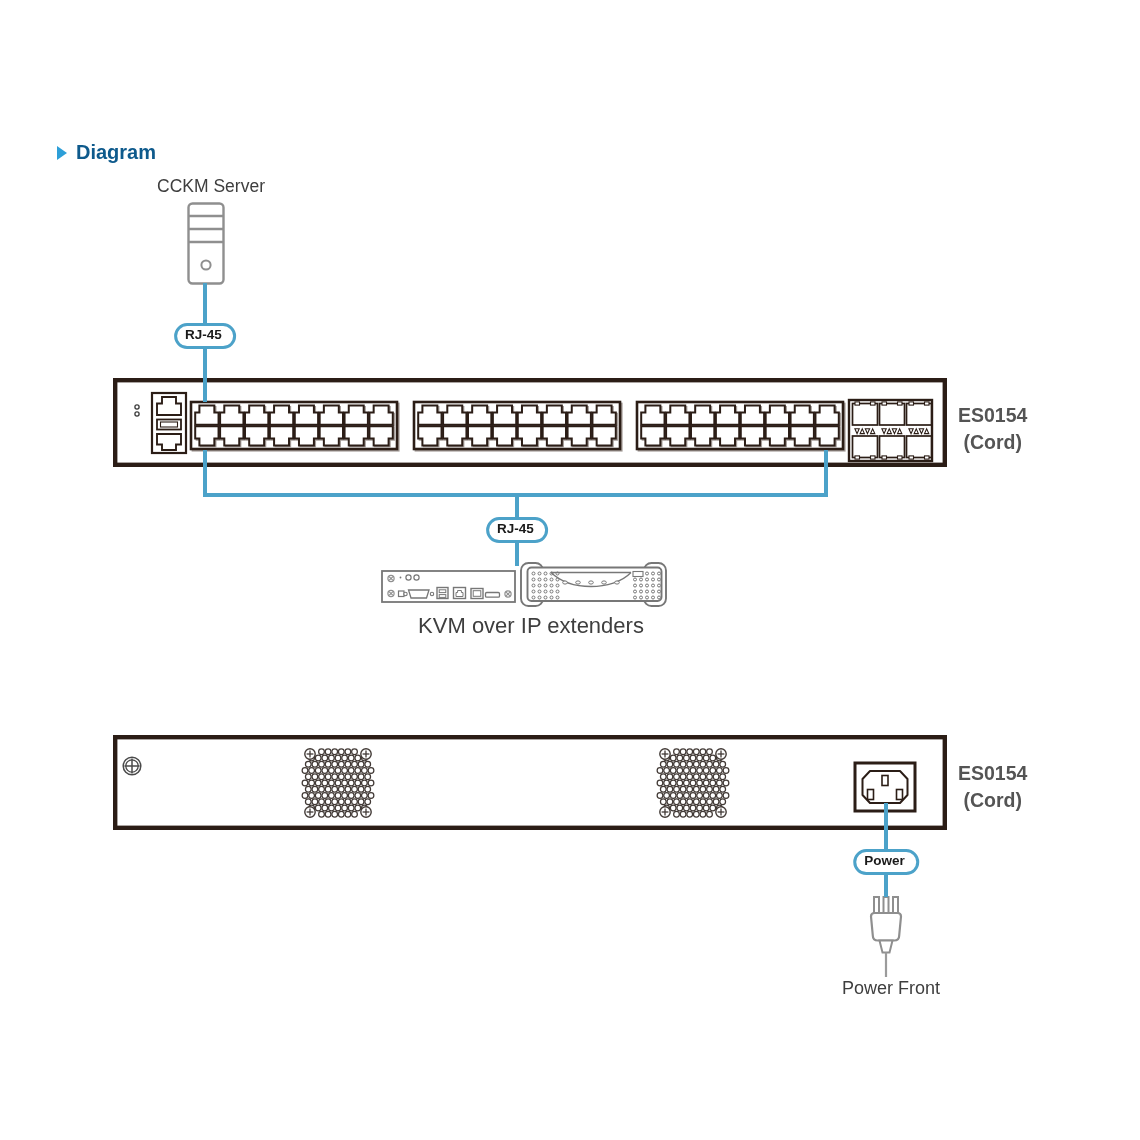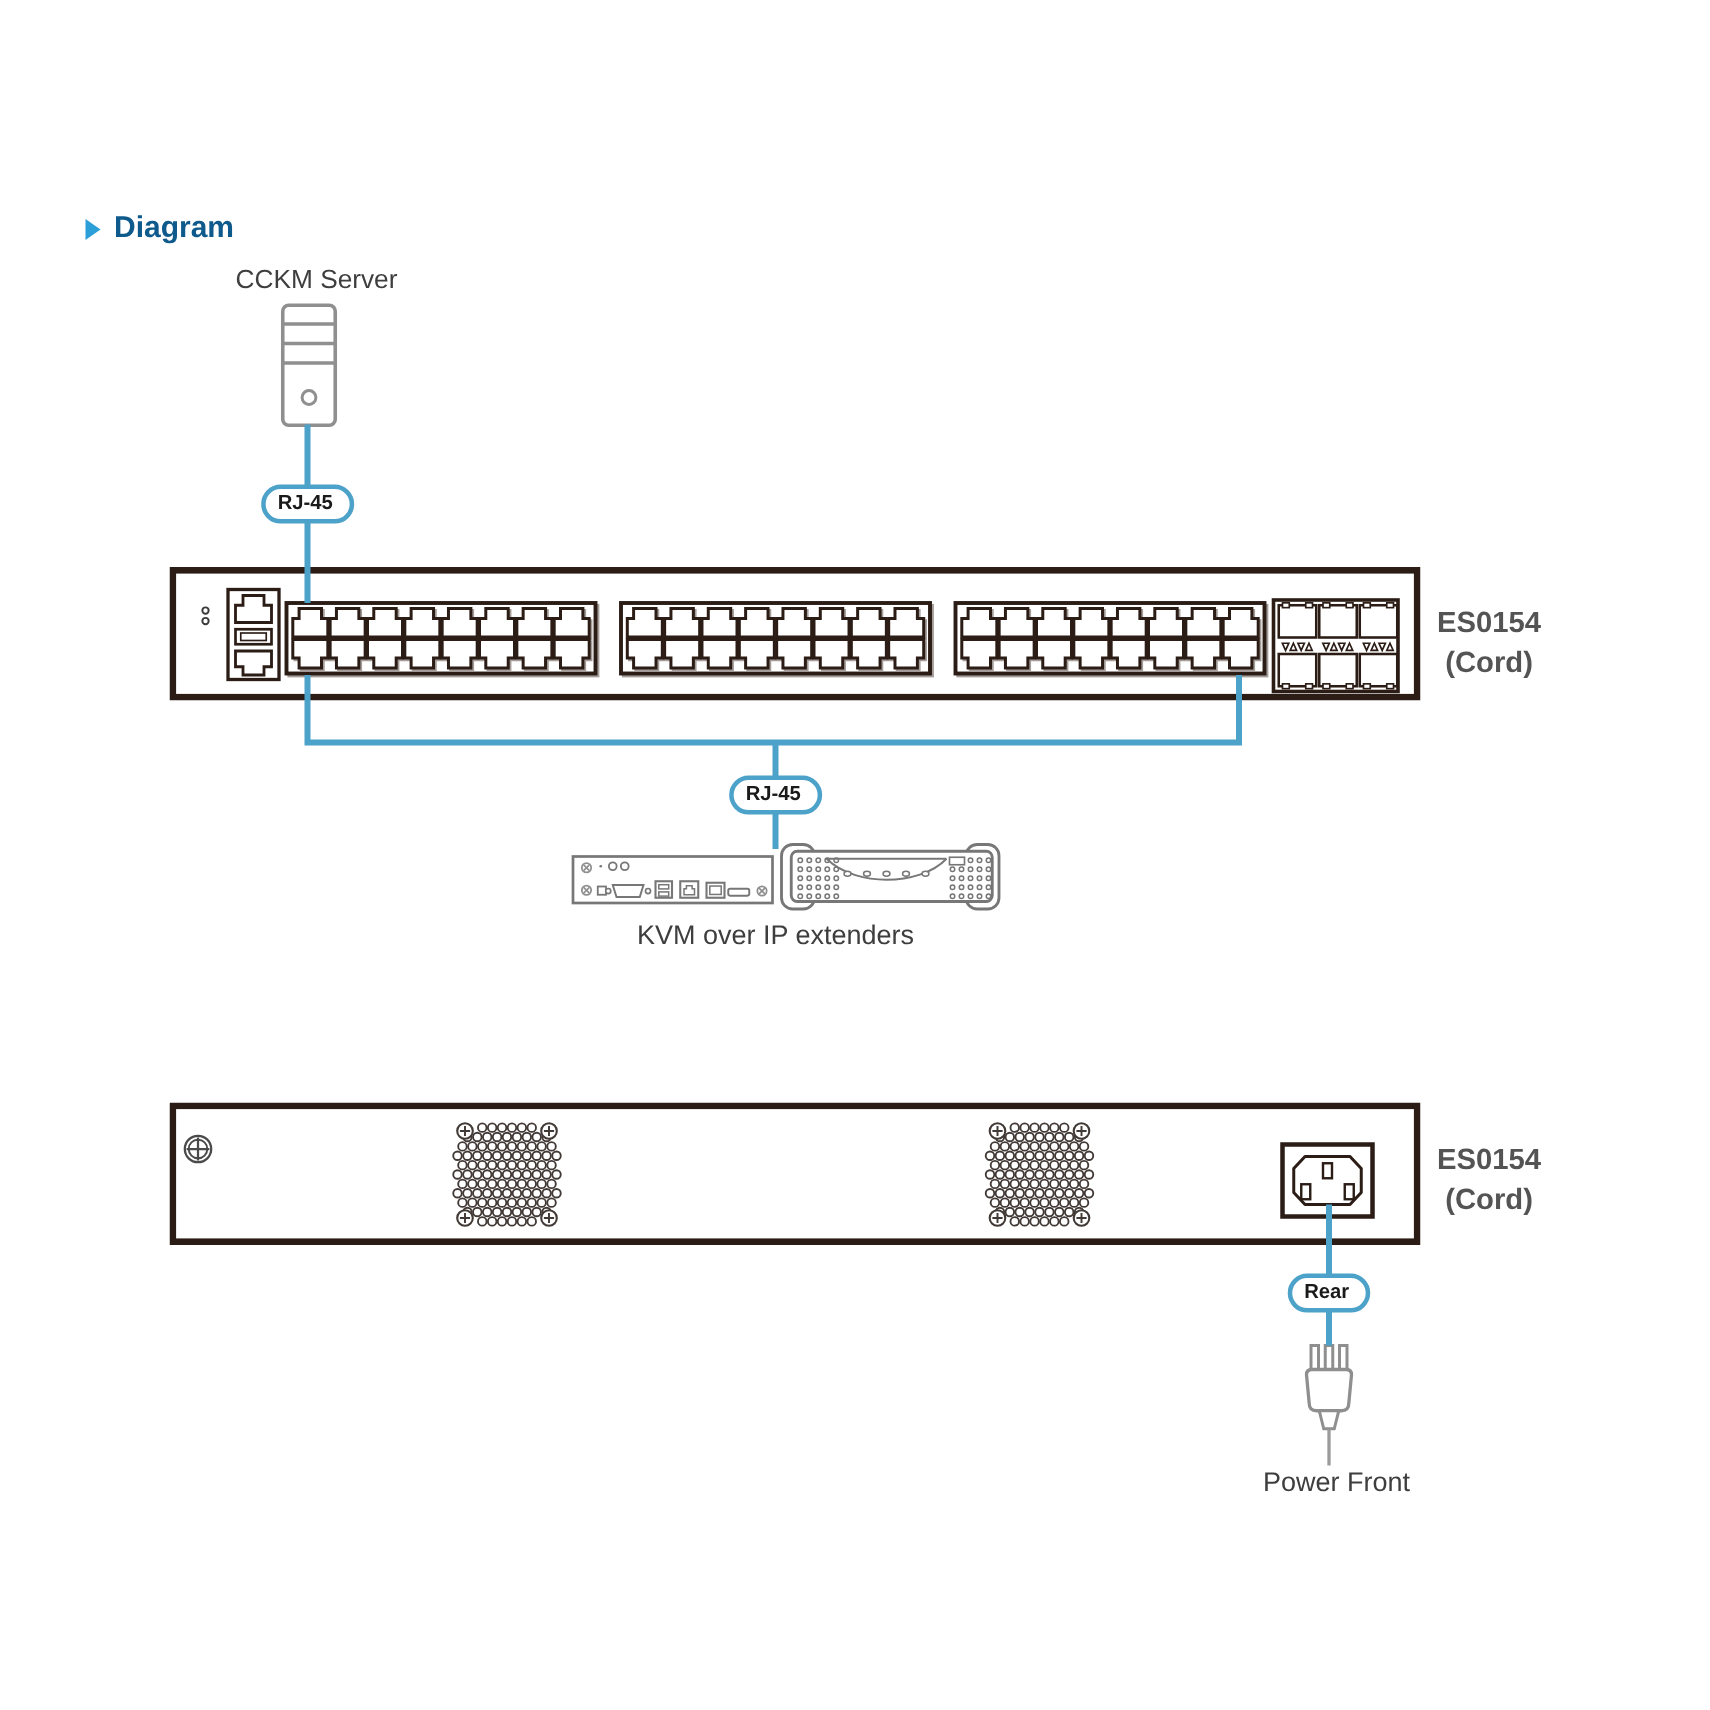--- a/index.html
+++ b/index.html
@@ -403,21 +403,21 @@
         <rect x="253" y="15.5" width="10" height="5" fill="#fff" stroke="#777777" stroke-width="1.1"></rect>
         <path d="M171,16.5 H251" fill="none" stroke="#777777" stroke-width="1.3"></path>
         <path d="M171,16.5 C182,27 198,30.5 211,30.5 C226,30.5 242,26 251,16.5" fill="none" stroke="#777777" stroke-width="1.3"></path>
         <ellipse cx="185" cy="26.5" rx="2.3" ry="1.6" fill="#fff" stroke="#777777" stroke-width="1"></ellipse>
         <ellipse cx="198" cy="26.5" rx="2.3" ry="1.6" fill="#fff" stroke="#777777" stroke-width="1"></ellipse>
         <ellipse cx="211" cy="26.5" rx="2.3" ry="1.6" fill="#fff" stroke="#777777" stroke-width="1"></ellipse>
         <ellipse cx="224" cy="26.5" rx="2.3" ry="1.6" fill="#fff" stroke="#777777" stroke-width="1"></ellipse>
         <ellipse cx="237" cy="26.5" rx="2.3" ry="1.6" fill="#fff" stroke="#777777" stroke-width="1"></ellipse>
       </g>
     </svg>
-  <div class="abs lbl centered" style="left:517px;top:613px;font-size:18px;">KVM over IP extenders</div>
+  <div class="abs lbl centered" style="left:531px;top:613px;font-size:22px;">KVM over IP extenders</div>
 
   <svg id="rear-panel" class="abs layer-panel" style="left:113px;top:735px;" width="834" height="95">
       <g>
         <rect x="2.2" y="2.2" width="829.6" height="90.6" fill="#fff" stroke="#2B1D16" stroke-width="4.4"></rect>
       </g>
       <g>
         <circle cx="19" cy="31" r="8.8" fill="#fff" stroke="#4A4A4A" stroke-width="1.5"></circle>
         <circle cx="19" cy="31" r="6.2" fill="#fff" stroke="#4A4A4A" stroke-width="1.3"></circle>
         <line x1="11.4" y1="31" x2="26.6" y2="31" stroke="#4A4A4A" stroke-width="1.5"></line>
         <line x1="19" y1="23.4" x2="19" y2="38.6" stroke="#4A4A4A" stroke-width="1.5"></line>
@@ -690,16 +690,16 @@
       </g>
     </svg>
 
   <div class="pill" style="left:205px;top:336px;">
     <span>RJ-45</span>
   </div>
   <div class="pill" style="left:517px;top:530px;">
     <span>RJ-45</span>
   </div>
   <div class="pill" style="left:886px;top:862px;">
-    <span>Rear</span>
+    <span>Power</span>
   </div>
 
 </div>
 
 </body></html>

